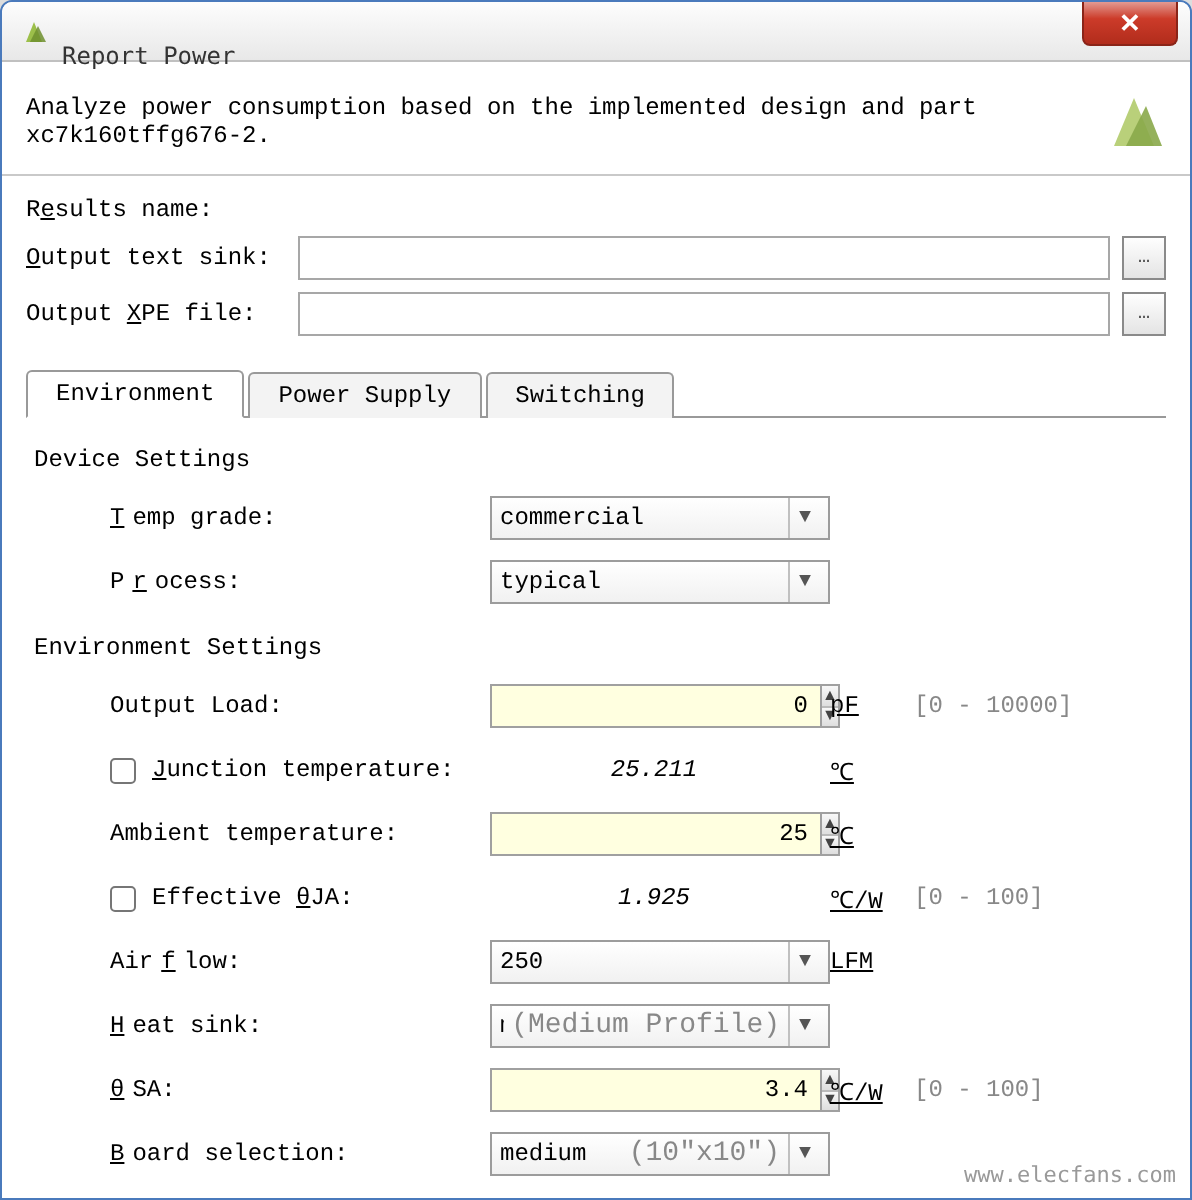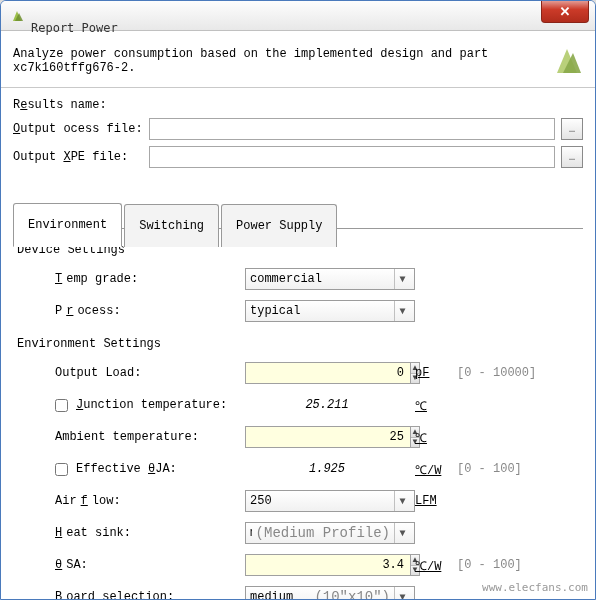--- a/index.html
+++ b/index.html
@@ -96,29 +96,29 @@
 }
 .rel { position: relative; flex:1; }
 .tabs {
   margin: 4px 12px 0 12px;
   display: flex;
   align-items: flex-end;
   border-bottom: 1px solid #999;
   font-family: "SimSun","Courier New", monospace;
 }
 .tab {
-  padding: 14px 14px;
+  padding: 4px 14px;
   border: 1px solid #999;
   border-bottom: none;
   background: #f3f3f3;
   margin-right: 2px;
   border-radius: 3px 3px 0 0;
   cursor: pointer;
   position: relative;
-  top: 19px;
+  top: 1px;
 }
 .tab.active {
   background: #fff;
   border-bottom: 1px solid #fff;
 }
 .panel {
   padding: 10px 16px 6px 16px;
   font-family: "SimSun","Courier New", monospace;
 }
 .section-title {
@@ -229,35 +229,35 @@
           <polygon points="12,28 22,8 30,28" fill="#8aa94a" opacity="0.9"></polygon>
         </svg>
     </span>
   </div>
 
   <div class="form-area">
     <div class="row">
       <span class="row-label"><span>R</span><span class="uline">e</span><span>sults name:</span></span>
     </div>
     <div class="row">
-      <span class="row-label"><span></span><span class="uline">O</span><span>utput ocess file:</span></span>
+      <span class="row-label"><span></span><span class="uline">O</span><span>utput text sink:</span></span>
       <input class="text-input" type="text" value="" style="">
       <div class="browse-btn">…</div>
     </div>
     <div class="row">
       <span class="row-label"><span>Output </span><span class="uline">X</span><span>PE file:</span></span>
       <input class="text-input" type="text" value="" style="">
       <div class="browse-btn">…</div>
     </div>
   </div>
 
   <div class="tabs">
     <div class="tab active">Environment</div>
+    <div class="tab">Power Supply</div>
     <div class="tab">Switching</div>
-    <div class="tab">Power Supply</div>
   </div>
 
   <div class="panel">
 
     <div class="section-title">Device Settings</div>
 
     <div class="field-row">
       <span class="flabel">
           <span class="uline">T</span>
           <span>emp grade:</span>

